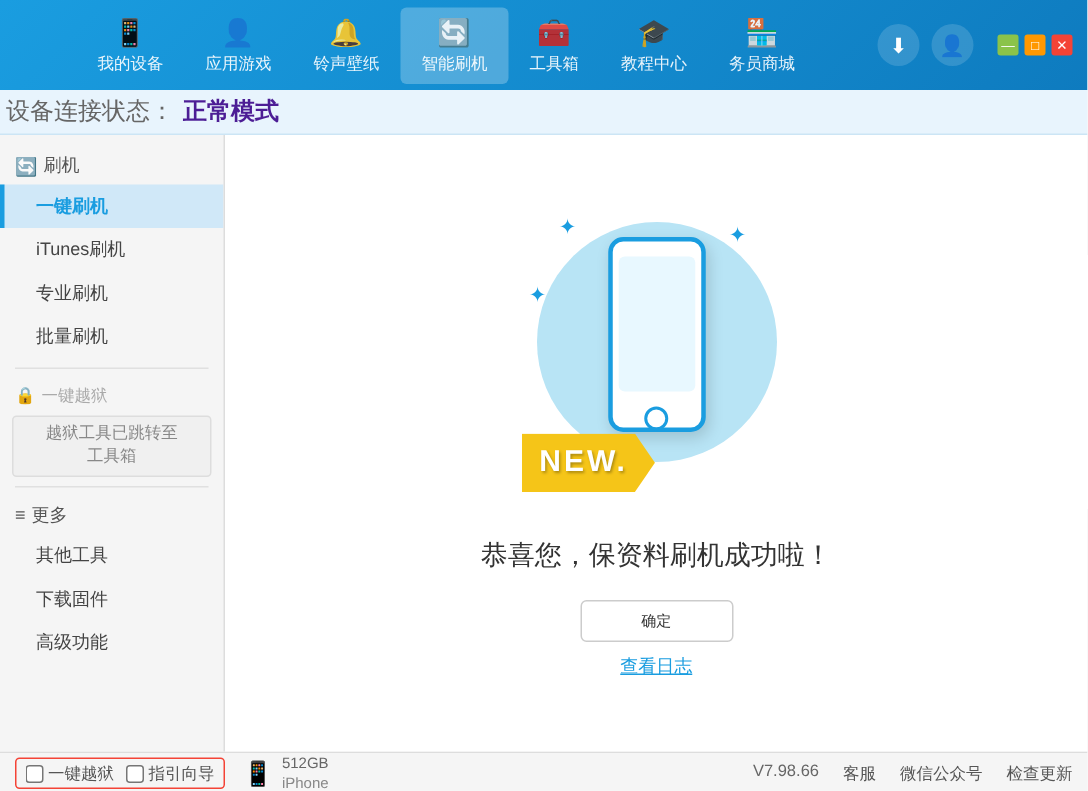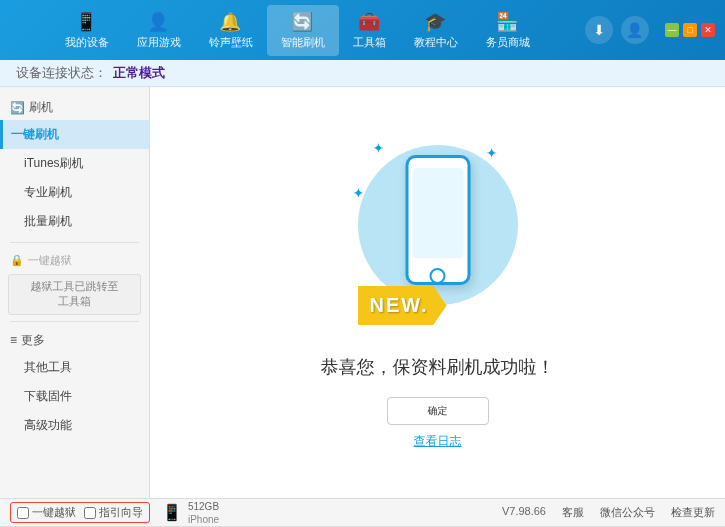--- a/index.html
+++ b/index.html
@@ -84,22 +84,22 @@
       font-size: 9px;
       color: white;
     }
     .win-min { background: #8bc34a; }
     .win-max { background: #ff9800; }
     .win-close { background: #f44336; }
 
     
     .status-bar {
       background: #e8f4fd;
-      padding: 4px 16px;
-      font-size: 13px;
+      padding: 4px 4px;
+      font-size: 16px;
       color: #333;
       border-bottom: 1px solid #cce5f5;
       display: flex;
       align-items: flex-end;
       gap: 6px;
     }
     .status-bar .label { color: #666; }
     .status-bar .value { color: #4c1d95; font-weight: bold; }
 
     
@@ -129,21 +129,21 @@
       font-size: 12px;
       color: #444;
       cursor: pointer;
       position: relative;
     }
     .sidebar-item.active {
       background: #d0e8f8;
       color: #1a9de0;
       font-weight: bold;
       border-left: 3px solid #1a9de0;
-      padding-left: 8px;
+      padding-left: 21px;
     }
     .sidebar-divider {
       height: 1px;
       background: #e0e0e0;
       margin: 6px 10px;
     }
     .sidebar-disabled {
       padding: 4px 10px;
       font-size: 11px;
       color: #aaa;
@@ -213,21 +213,21 @@
     .phone-home {
       width: 16px;
       height: 16px;
       border: 2px solid #1a9de0;
       border-radius: 50%;
       margin: 4px auto;
     }
     .new-badge {
       position: absolute;
       bottom: 10px;
-      left: 10px;
+      left: 0;
       background: #f5c518;
       color: white;
       font-weight: bold;
       font-size: 20px;
       padding: 8px 18px 8px 12px;
       border-radius: 0 6px 6px 0;
       clip-path: polygon(0 0, 85% 0, 100% 50%, 85% 100%, 0 100%);
       z-index: 3;
       text-shadow: 1px 1px 2px rgba(0,0,0,0.3);
       letter-spacing: 2px;

